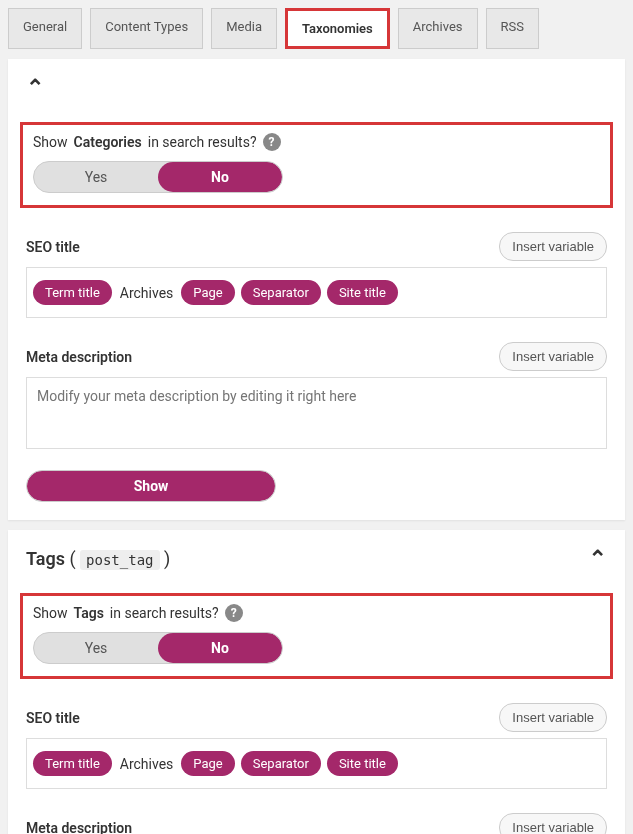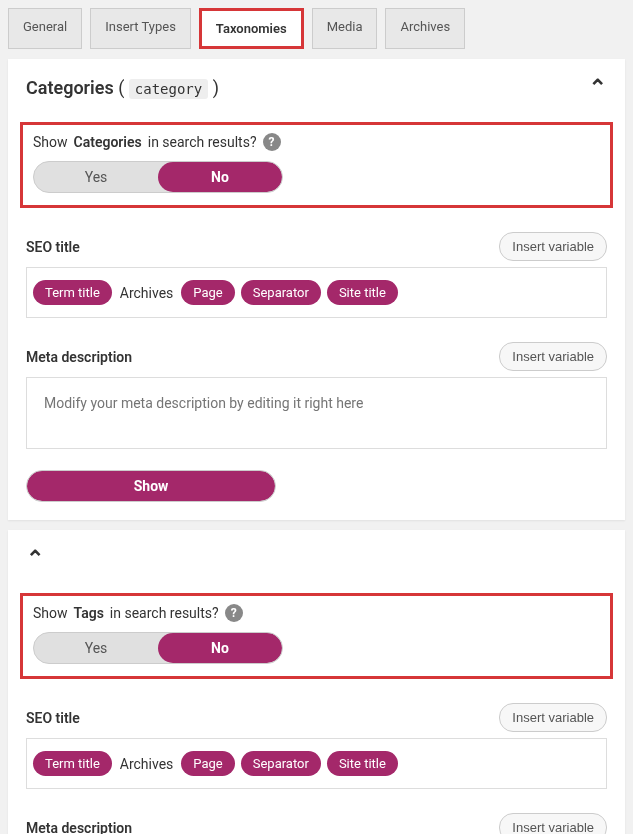--- a/index.html
+++ b/index.html
@@ -29,41 +29,39 @@
     .toggle-opt.selected { background: #a4286a; color: #fff; border-radius: 16px; font-weight: 700; }
     
     .row { display: flex; justify-content: space-between; align-items: center; margin-top: 24px; margin-bottom: 6px; }
     .field-title { font-weight: 600; font-size: 14px; color: #333; }
     .insert-btn { background: #f7f7f7; border: 1px solid #ccc; padding: 6px 12px; border-radius: 14px; font-size: 13px; color: #555; cursor: pointer; }
     
     .varbox { border: 1px solid #ddd; padding: 12px 6px; display: flex; flex-wrap: wrap; align-items: center; gap: 6px; min-height: 38px; background: #fff; }
     .pill { background: #a4286a; color: #fff; padding: 5px 12px; border-radius: 14px; font-size: 13px; }
     .plain-text { font-size: 14px; color: #333; padding: 0 2px; }
     
-    .textarea { width: 100%; border: 1px solid #ddd; padding: 17px; font-size: 14px; color: #888; min-height: 72px; resize: none; font-family: inherit; }
+    .textarea { width: 100%; border: 1px solid #ddd; padding: 10px; font-size: 14px; color: #888; min-height: 72px; resize: none; font-family: inherit; }
     
     .show-settings { margin-top: 18px; }
     .show-settings-label { font-size: 14px; margin-bottom: 10px; }
   </style>
 </head>
 <body>
 
 <div class="tabs">
   <div class="tab">General</div>
-  <div class="tab">Insert Types</div>
+  <div class="tab">Content Types</div>
+  <div class="tab">Media</div>
   <div class="tab active tab-highlight">Taxonomies</div>
-  <div class="tab">Media</div>
   <div class="tab">Archives</div>
+  <div class="tab">RSS</div>
 </div>
 
 <div class="panel">
   <div class="section-header">
-    <div class="section-title">
-      <strong>Categories</strong> ( <span class="code-pill">category</span> )
-    </div>
     <div class="chevron">⌃</div>
   </div>
 
   <div class="highlight-box">
     <div class="field-label">
       <span>Show</span>
       <span class="bold">Categories</span>
       <span>in search results?</span>
       <span class="help-icon">?</span>
     </div>
@@ -93,20 +91,23 @@
 
   <div class="show-settings">
     <div class="toggle">
       <div class="toggle-opt selected">Show</div>
     </div>
   </div>
 </div>
 
 <div class="panel">
   <div class="section-header">
+    <div class="section-title">
+      <strong>Tags</strong> ( <span class="code-pill">post_tag</span> )
+    </div>
     <div class="chevron">⌃</div>
   </div>
 
   <div class="highlight-box">
     <div class="field-label">
       <span>Show</span>
       <span class="bold">Tags</span>
       <span>in search results?</span>
       <span class="help-icon">?</span>
     </div>

